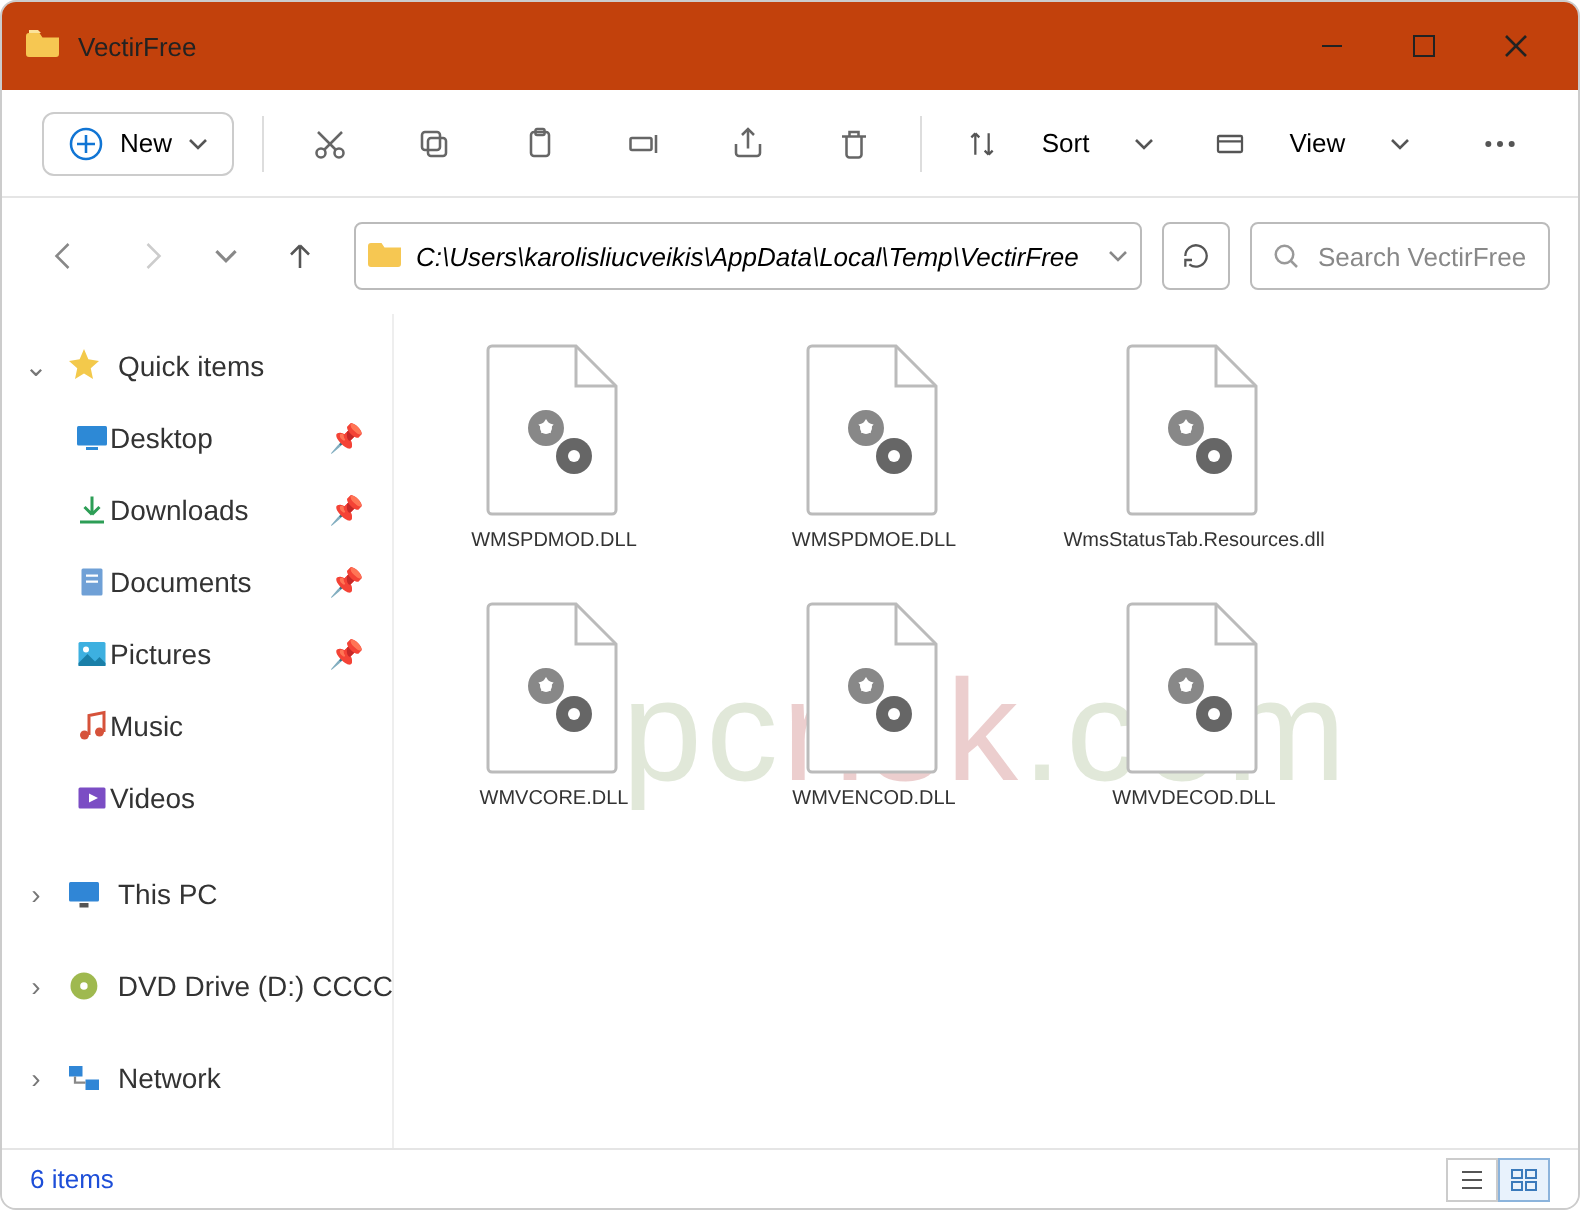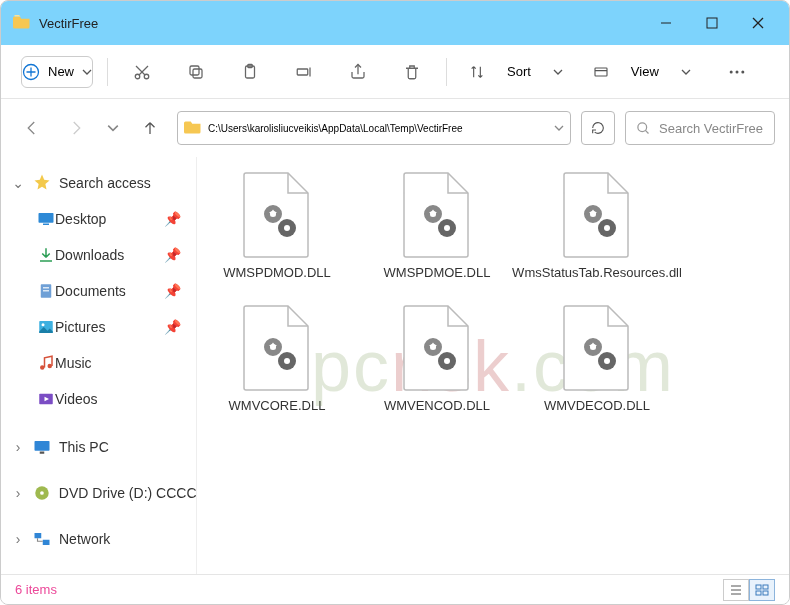--- a/index.html
+++ b/index.html
@@ -1,46 +1,46 @@
 <!DOCTYPE html>
 <html><head>
 <meta charset="utf-8">
 <style>
 * { box-sizing: border-box; margin: 0; padding: 0; font-family: 'Segoe UI', sans-serif; }
 body { background: #fff; width: 790px; height: 605px; position: relative; overflow: hidden; }
 .window { width: 790px; height: 605px; background: #f5f5f5; border: 1px solid #ccc; border-radius: 8px; display:flex; flex-direction:column; overflow:hidden; position:relative; }
-.titlebar { height: 44px; background: #7dd3fc; display: flex; align-items: center; padding: 0 8px 0 12px; justify-content: space-between; }
+.titlebar { height: 44px; background: #c2410c; display: flex; align-items: center; padding: 0 8px 0 12px; justify-content: space-between; }
 .titlebar-left { display: flex; align-items: center; gap: 8px; }
 .folder-ico { width: 18px; height: 16px; }
 .title-text { font-size: 13px; color: #222; }
 .winbtns { display: flex; }
 .winbtn { width: 46px; height: 40px; display:flex; align-items:center; justify-content:center; color:#222; }
 .toolbar { height: 54px; background: #fff; border-bottom: 1px solid #e5e5e5; display:flex; align-items:center; padding: 0 20px; gap: 14px; }
-.newbtn { display:flex; align-items:center; gap:8px; border:1px solid #ccc; border-radius:6px; padding: 6px 0; font-size:13px; }
+.newbtn { display:flex; align-items:center; gap:8px; border:1px solid #ccc; border-radius:6px; padding: 6px 12px; font-size:13px; }
 .tbicon { width:40px; height:38px; display:flex; align-items:center; justify-content:center; color:#555; }
 .divider { width:1px; height:28px; background:#ddd; }
 .sortview { display:flex; align-items:center; gap:22px; font-size:13px; padding:4px 8px; }
 .addrbar { height: 58px; background: #fff; display:flex; align-items:center; padding: 0 14px 0 14px; gap:10px; }
 .navarrow { width:34px; height:34px; display:flex; align-items:center; justify-content:center; color:#777; }
 .addrbox { flex:1; display:flex; align-items:center; border:1px solid #bbb; border-radius:4px; height:34px; padding:0 6px; background:#fff; max-width: 400px; }
-.addrtxt { flex:1; font-size:10px; padding:0 6px; overflow:hidden; white-space:nowrap; }
+.addrtxt { flex:1; font-size:13px; padding:0 6px; overflow:hidden; white-space:nowrap;font-style:italic; }
 .refreshbtn { width:34px;height:34px;display:flex;align-items:center;justify-content:center;border:1px solid #bbb;border-radius:4px;background:#fff;}
 .searchbox { flex:0 0 150px; display:flex; align-items:center; border:1px solid #bbb; border-radius:4px; height:34px; padding:0 10px; background:#fff; color:#888; gap:8px; }
 .body { flex:1; display:flex; background:#fff; overflow:hidden; }
 .nav { width: 196px; border-right: 1px solid #eee; padding-top:8px; display:flex; flex-direction:column; font-size:14px; overflow:hidden;}
 .navitem { display:flex; align-items:center; height:36px; padding-left:10px; gap:8px; color:#333; }
 .navitem.sub { padding-left: 36px; justify-content:space-between; padding-right:14px;}
 .navitem.sub .lbl { display:flex; align-items:center; gap:0; }
 .pin { color:#999; }
 .chev { color:#777; width:14px; text-align:center;}
 .content { flex:1; position:relative; padding:14px 20px; }
 .files { display:flex; flex-wrap:wrap; gap:24px 40px; align-content:flex-start; }
-.file { width:120px; display:flex; flex-direction:column; align-items:center; text-align:center; font-size:13px; color:#333; }
+.file { width:120px; display:flex; flex-direction:column; align-items:center; text-align:center; font-size:10px; color:#333; }
 .fileico { width:74px; height:88px; margin-bottom:6px; position:relative; }
-.statusbar { height:30px; background:#fff; border-top:1px solid #e5e5e5; display:flex; align-items:center; padding:0 14px; font-size:13px; color:#ec4899; justify-content:space-between;}
+.statusbar { height:30px; background:#fff; border-top:1px solid #e5e5e5; display:flex; align-items:center; padding:0 14px; font-size:13px; color:#1d4ed8; justify-content:space-between;}
 .viewtoggle{display:flex;gap:0;}
 .vt{width:26px;height:22px;border:1px solid #ccc;display:flex;align-items:center;justify-content:center;}
 .vt.active{background:#e8f2fc;border-color:#8cb4dc;}
 .wm { position:absolute; top:50%; left:50%; transform:translate(-50%,-50%); font-size:72px; font-weight:300; color:rgba(120,150,80,0.22); pointer-events:none; letter-spacing:2px; }
 .wm .r{color:rgba(180,60,60,0.25);}
 </style>
 </head>
 <body>
 
 <div class="window">
@@ -201,21 +201,21 @@
     </div>
   </div>
 
   <div class="body">
     <div class="nav">
       <div class="navitem">
         <span class="chev">⌄</span>
         <span><svg width="18" height="18" viewBox="0 0 24 24" fill="#f3c94b">
               <path d="M12 2l2.9 6.9L22 10l-5.5 4.8L18 22l-6-3.6L6 22l1.5-7.2L2 10l7.1-1.1z"></path>
             </svg></span>
-        <span>Search access</span>
+        <span>Quick items</span>
       </div>
       <div class="navitem sub">
           <span class="lbl">
             <svg width="18" height="18" viewBox="0 0 24 24">
               <rect x="2" y="4" width="20" height="13" rx="1" fill="#2d89d6"></rect>
               <rect x="8" y="18" width="8" height="2" fill="#2d89d6"></rect>
             </svg>
             <span>Desktop</span>
           </span>
           <span class="pin">📌</span>

